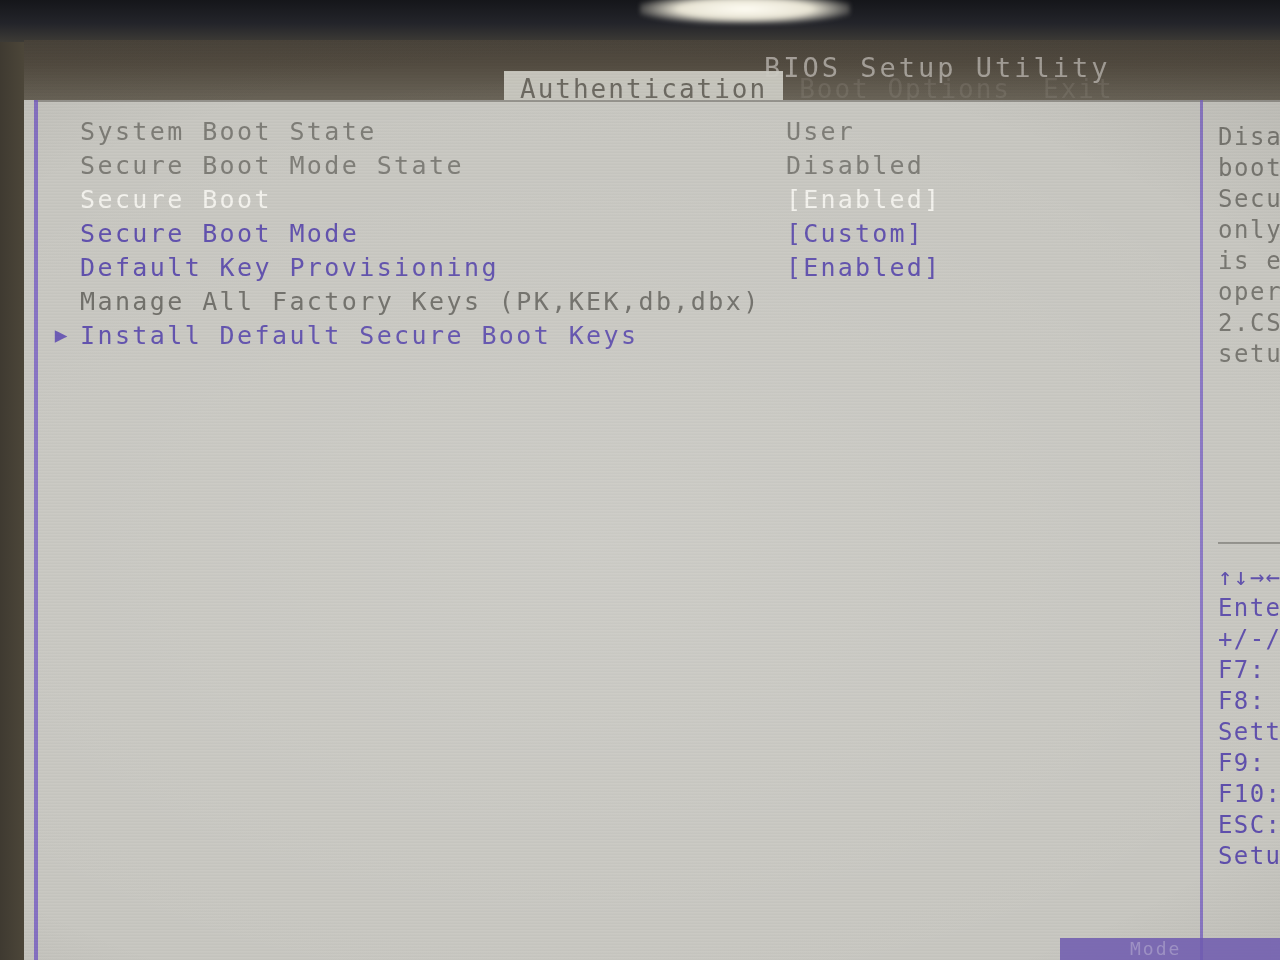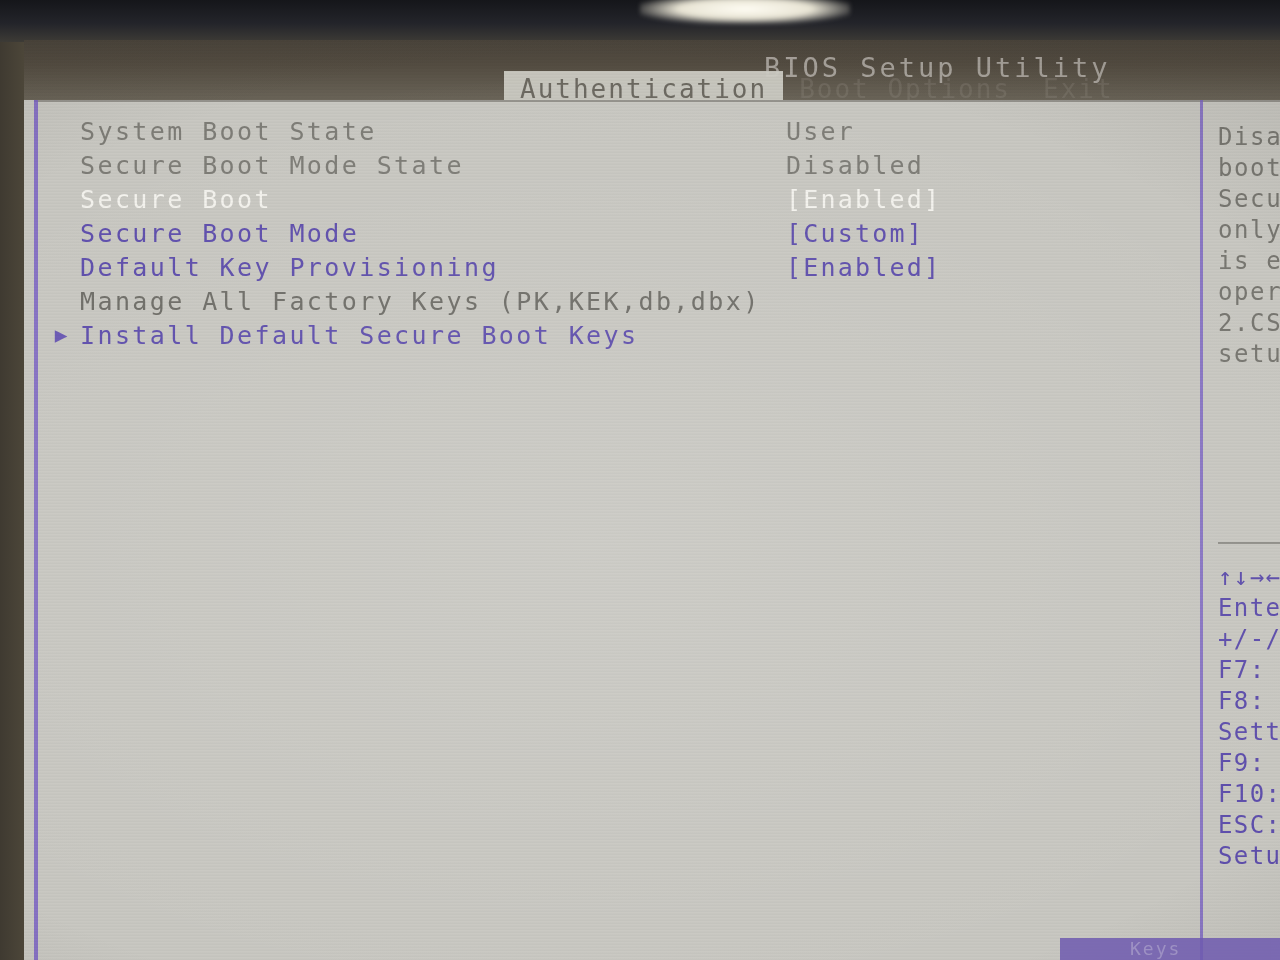--- a/index.html
+++ b/index.html
@@ -335,16 +335,16 @@
             <div class="key-line">Setup</div>
           </div>
       </div>
     </div>
 
     <div class="scanlines"></div>
     <div class="soft"></div>
   </div>
 
   <div class="bottom-strip">
-    <span>Keys</span>
+    <span>Mode</span>
   </div>
 
 </div>
 
 </body></html>

